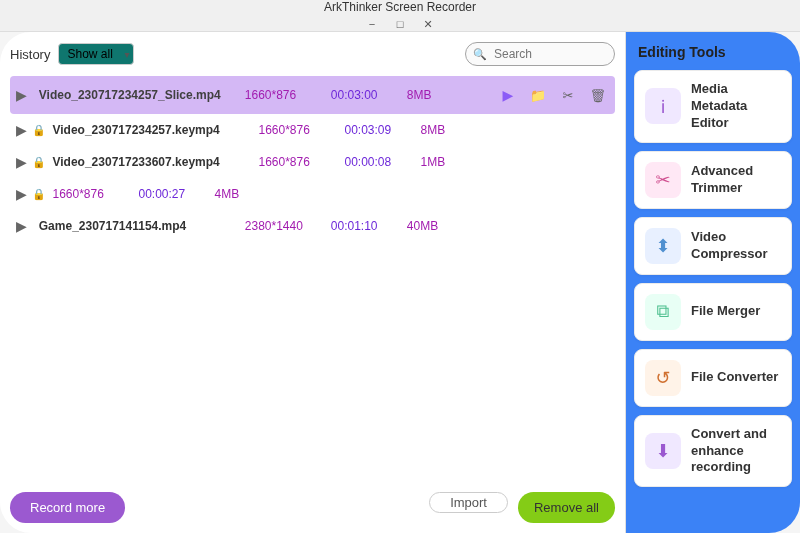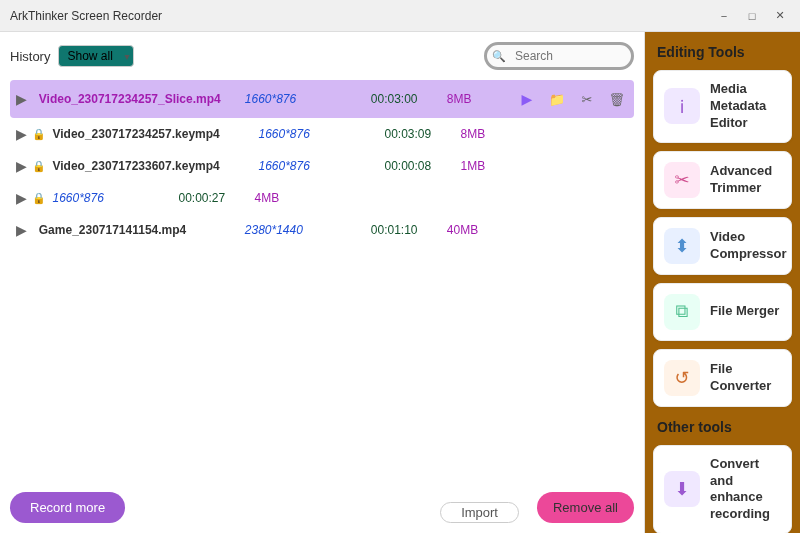--- a/index.html
+++ b/index.html
@@ -15,20 +15,21 @@
 
     
     .titlebar {
       background: #f0f0f0;
       height: 32px;
       display: flex;
       align-items: center;
       padding: 0 10px;
       border-bottom: 1px solid #ddd;
       flex-shrink: 0;
+      flex-direction: column;
     }
     .titlebar-title {
       font-size: 12px;
       color: #333;
       flex: 1;
     }
     .titlebar-controls {
       display: flex;
       gap: 8px;
     }
@@ -42,20 +43,21 @@
       font-size: 11px;
       color: #555;
       border-radius: 2px;
     }
 
     
     .main-layout {
       display: flex;
       flex: 1;
       overflow: hidden;
+      border-radius: 31px;
     }
 
     
     .left-panel {
       flex: 1;
       display: flex;
       flex-direction: column;
       background: white;
       padding: 10px;
     }
@@ -93,21 +95,21 @@
       transform: translateY(-50%);
       font-size: 10px;
       pointer-events: none;
       color: #555;
     }
     .search-box {
       margin-left: auto;
       position: relative;
     }
     .search-input {
-      border: 3px solid #a3a3a3;
+      border: 1px solid #a3a3a3;
       border-radius: 15px;
       padding: 4px 10px 4px 28px;
       font-size: 12px;
       width: 150px;
       color: #000000;
       outline: none;
       background: #fafafa;
     }
     .search-icon-wrap {
       position: absolute;
@@ -147,30 +149,28 @@
       color: #888;
       flex-shrink: 0;
     }
     .file-name {
       flex: 0 0 200px;
       white-space: nowrap;
       overflow: hidden;
       text-overflow: ellipsis;
       font-weight: 700;
     }
-    .file-row.selected .file-name { color: #a21caf; font-weight: 600; }
+    .file-row.selected .file-name { color: #404040; font-weight: 600; }
     .file-res {
       flex: 0 0 80px;
-      color: #1d4ed8;
-      font-style: italic;
+      color: #a21caf;
     }
     .file-dur {
       flex: 0 0 70px;
-      color: #14532d;
-      margin-left: 40px;
+      color: #6d28d9;
     }
     .file-size {
       flex: 0 0 40px;
       color: #a21caf;
     }
     .file-actions {
       margin-left: auto;
       display: flex;
       gap: 8px;
       align-items: center;
@@ -185,22 +185,22 @@
       border-radius: 50%;
       font-size: 13px;
       color: #666;
     }
     .action-btn.play { color: #8b5cf6; font-size: 14px; }
 
     
     .bottom-bar {
       padding: 10px 0 0 0;
       display: flex;
-      align-items: flex-end;
-      gap: 18px;
+      align-items: flex-start;
+      gap: 10px;
     }
     .btn-record {
       background: #9b59d0;
       color: white;
       border: none;
       border-radius: 20px;
       padding: 8px 20px;
       font-size: 13px;
       cursor: pointer;
     }
@@ -208,33 +208,33 @@
       background: white;
       color: #555;
       border: 1px solid #ccc;
       border-radius: 20px;
       padding: 2px 20px;
       font-size: 13px;
       cursor: pointer;
       margin-left: auto;
     }
     .btn-remove {
-      background: #ec4899;
+      background: #84cc16;
       color: #333;
       border: none;
       border-radius: 20px;
       padding: 8px 16px;
       font-size: 13px;
       cursor: pointer;
     }
 
     
     .right-panel {
-      width: 156px;
-      background: #a16207;
+      width: 175px;
+      background: #3b82f6;
       border-left: 1px solid #e0e0e0;
       display: flex;
       flex-direction: column;
       padding: 12px 8px;
       overflow-y: auto;
       flex-shrink: 0;
     }
     .section-title {
       font-size: 14px;
       font-weight: 600;
@@ -385,21 +385,20 @@
         </div>
         <div class="tool-card">
           <div class="tool-icon-wrap teal">⧉</div>
           <span class="tool-name">File Merger</span>
         </div>
         <div class="tool-card">
           <div class="tool-icon-wrap orange">↺</div>
           <span class="tool-name">File Converter</span>
         </div>
       </div>
-    <div class="other-title">Other tools</div>
     <div id="other-tools-list">
         <div class="tool-card">
           <div class="tool-icon-wrap purple">⬇</div>
           <span class="tool-name">Convert and enhance recording</span>
         </div>
       </div>
   </div>
 
 </div>
 

